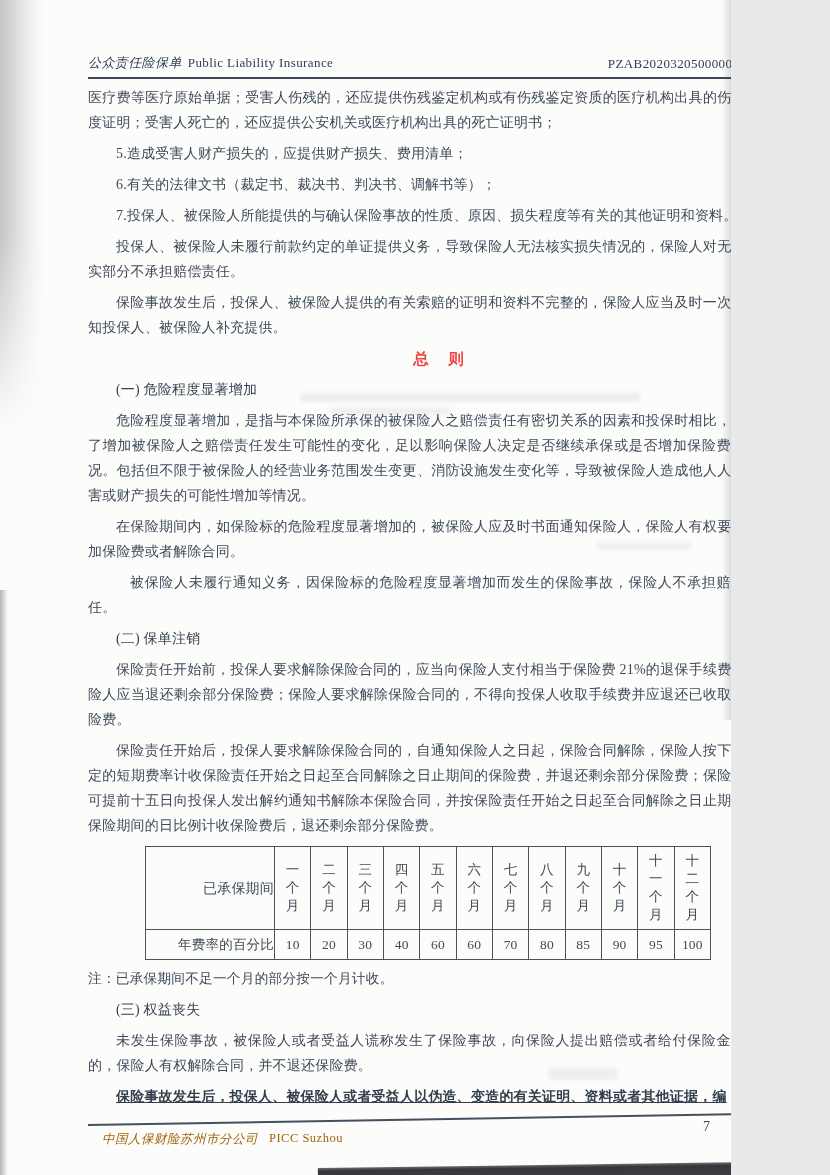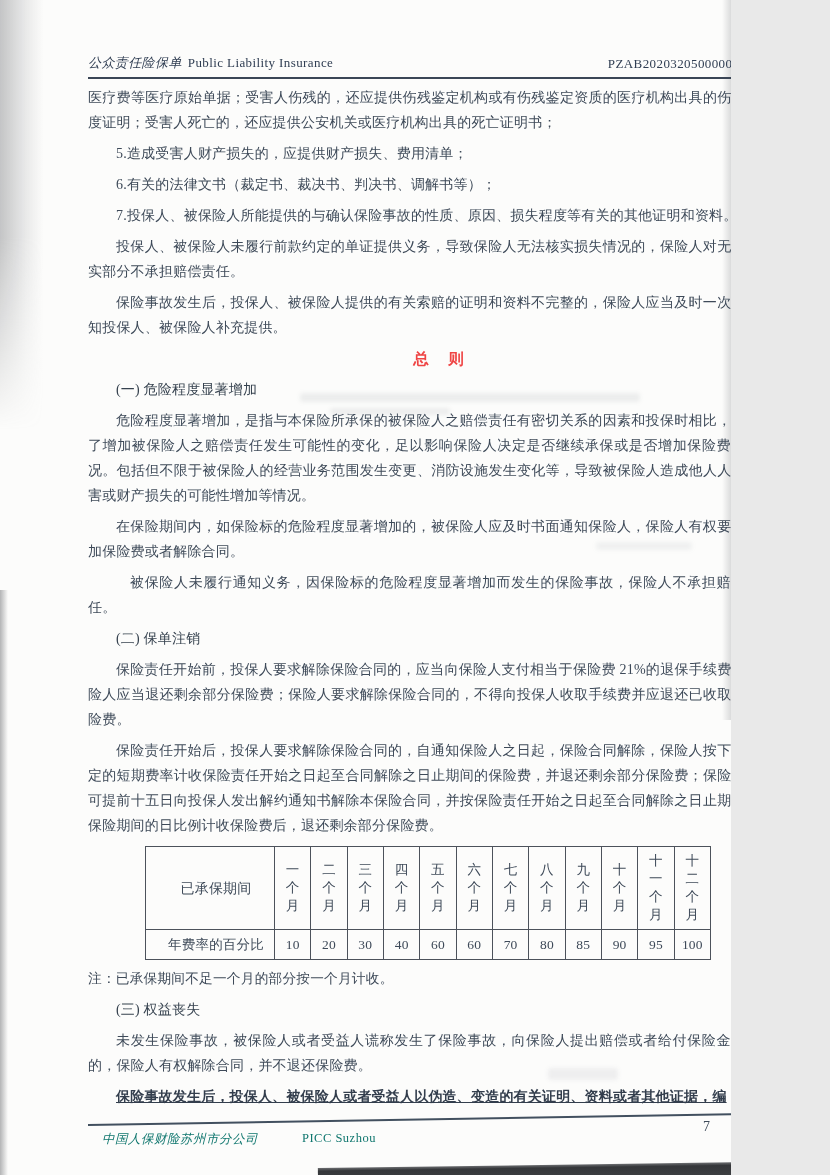--- a/index.html
+++ b/index.html
@@ -66,33 +66,33 @@
   .content p.bold-para{font-weight:600;color:#333e4d;text-decoration:underline;}
   
   table.rate{
     border-collapse:collapse;margin:8px 0 6px 57px;
     table-layout:fixed;width:566px;
   }
   table.rate td{
     border:1.4px solid #4c525b;text-align:center;vertical-align:middle;
     padding:2px 0;color:#3e4a59;
   }
-  table.rate .label-cell{text-align:center;padding-left:12px;font-size:14px;width:116px;}
+  table.rate .label-cell{text-align:right;padding-left:12px;font-size:14px;width:116px;}
   table.rate .head-row td{height:78px;}
   .v-txt{width:15px;margin:0 auto;line-height:1.32;font-size:13.5px;word-break:break-all;text-align:center;}
   table.rate .num-row td{height:22px;font-size:13.5px;}
   .table-note{margin:4px 0 6px 0;text-indent:.7em;font-size:13.7px;}
   
   .footer-rule{
     position:absolute;left:88px;top:1124px;width:676px;height:2.4px;
     background:#42505f;transform:rotate(-0.95deg);transform-origin:left center;
   }
   .doc-footer{
-    position:absolute;left:102px;top:1131px;display:flex;gap:44px;
-    font-size:12.5px;color:#0f766e;letter-spacing:.5px;
+    position:absolute;left:102px;top:1131px;display:flex;gap:11px;
+    font-size:12.5px;color:#a16207;letter-spacing:.5px;
   }
   .doc-footer .cn{font-style:italic;}
   .page-num{position:absolute;left:703px;top:1119px;font-size:14px;color:#3e4a59;}
 </style>
 </head>
 <body>
 
 <div class="page">
 
   <div class="edge-left-top"></div>

